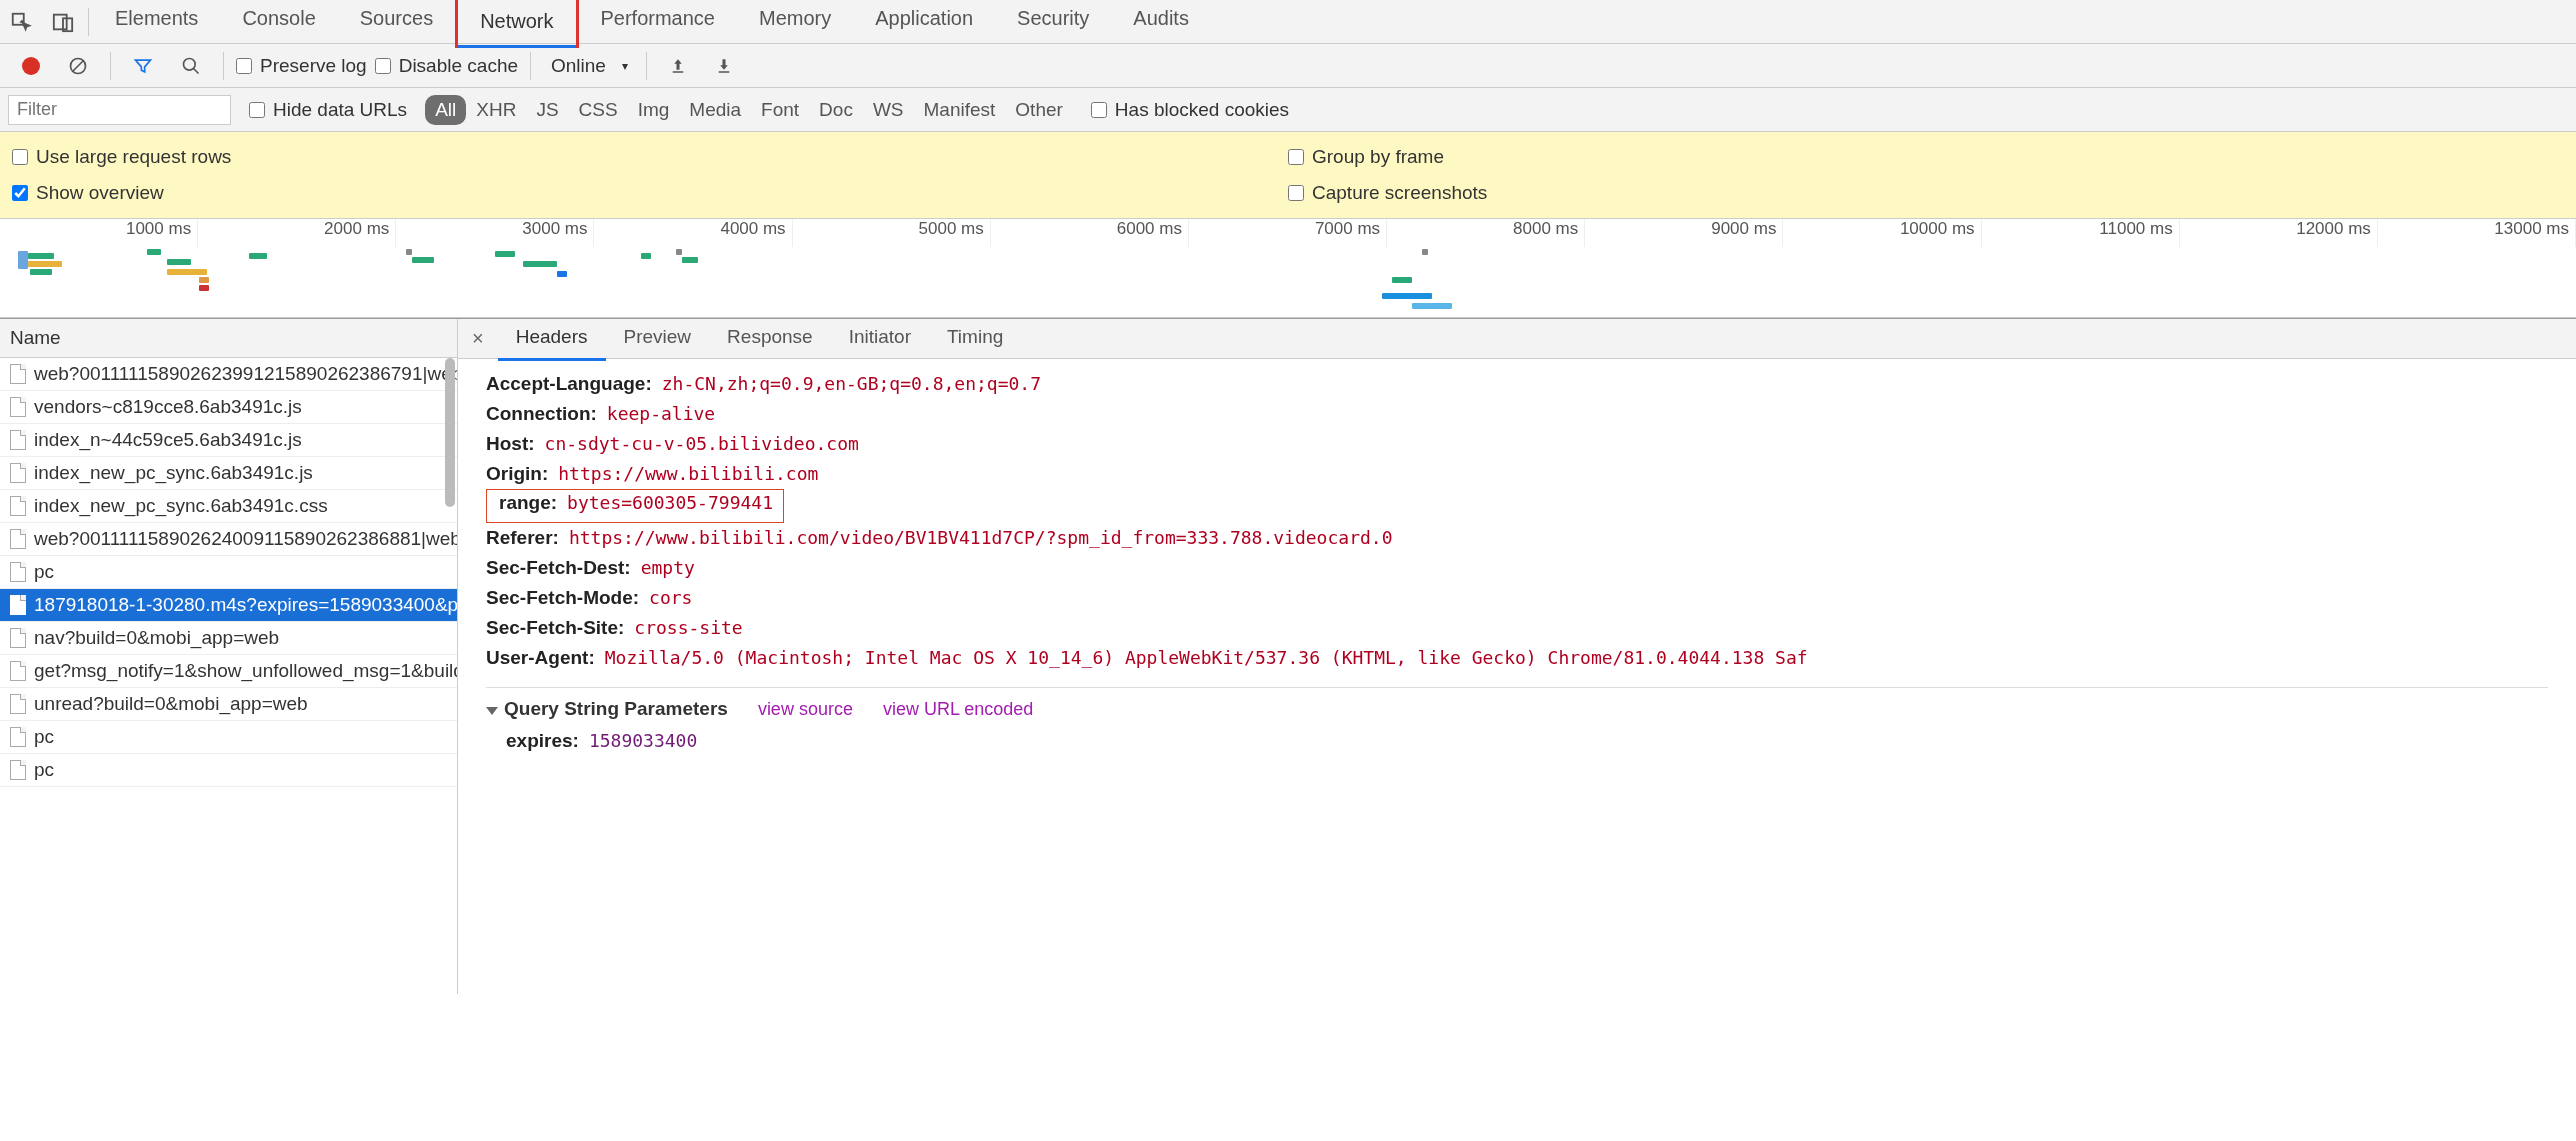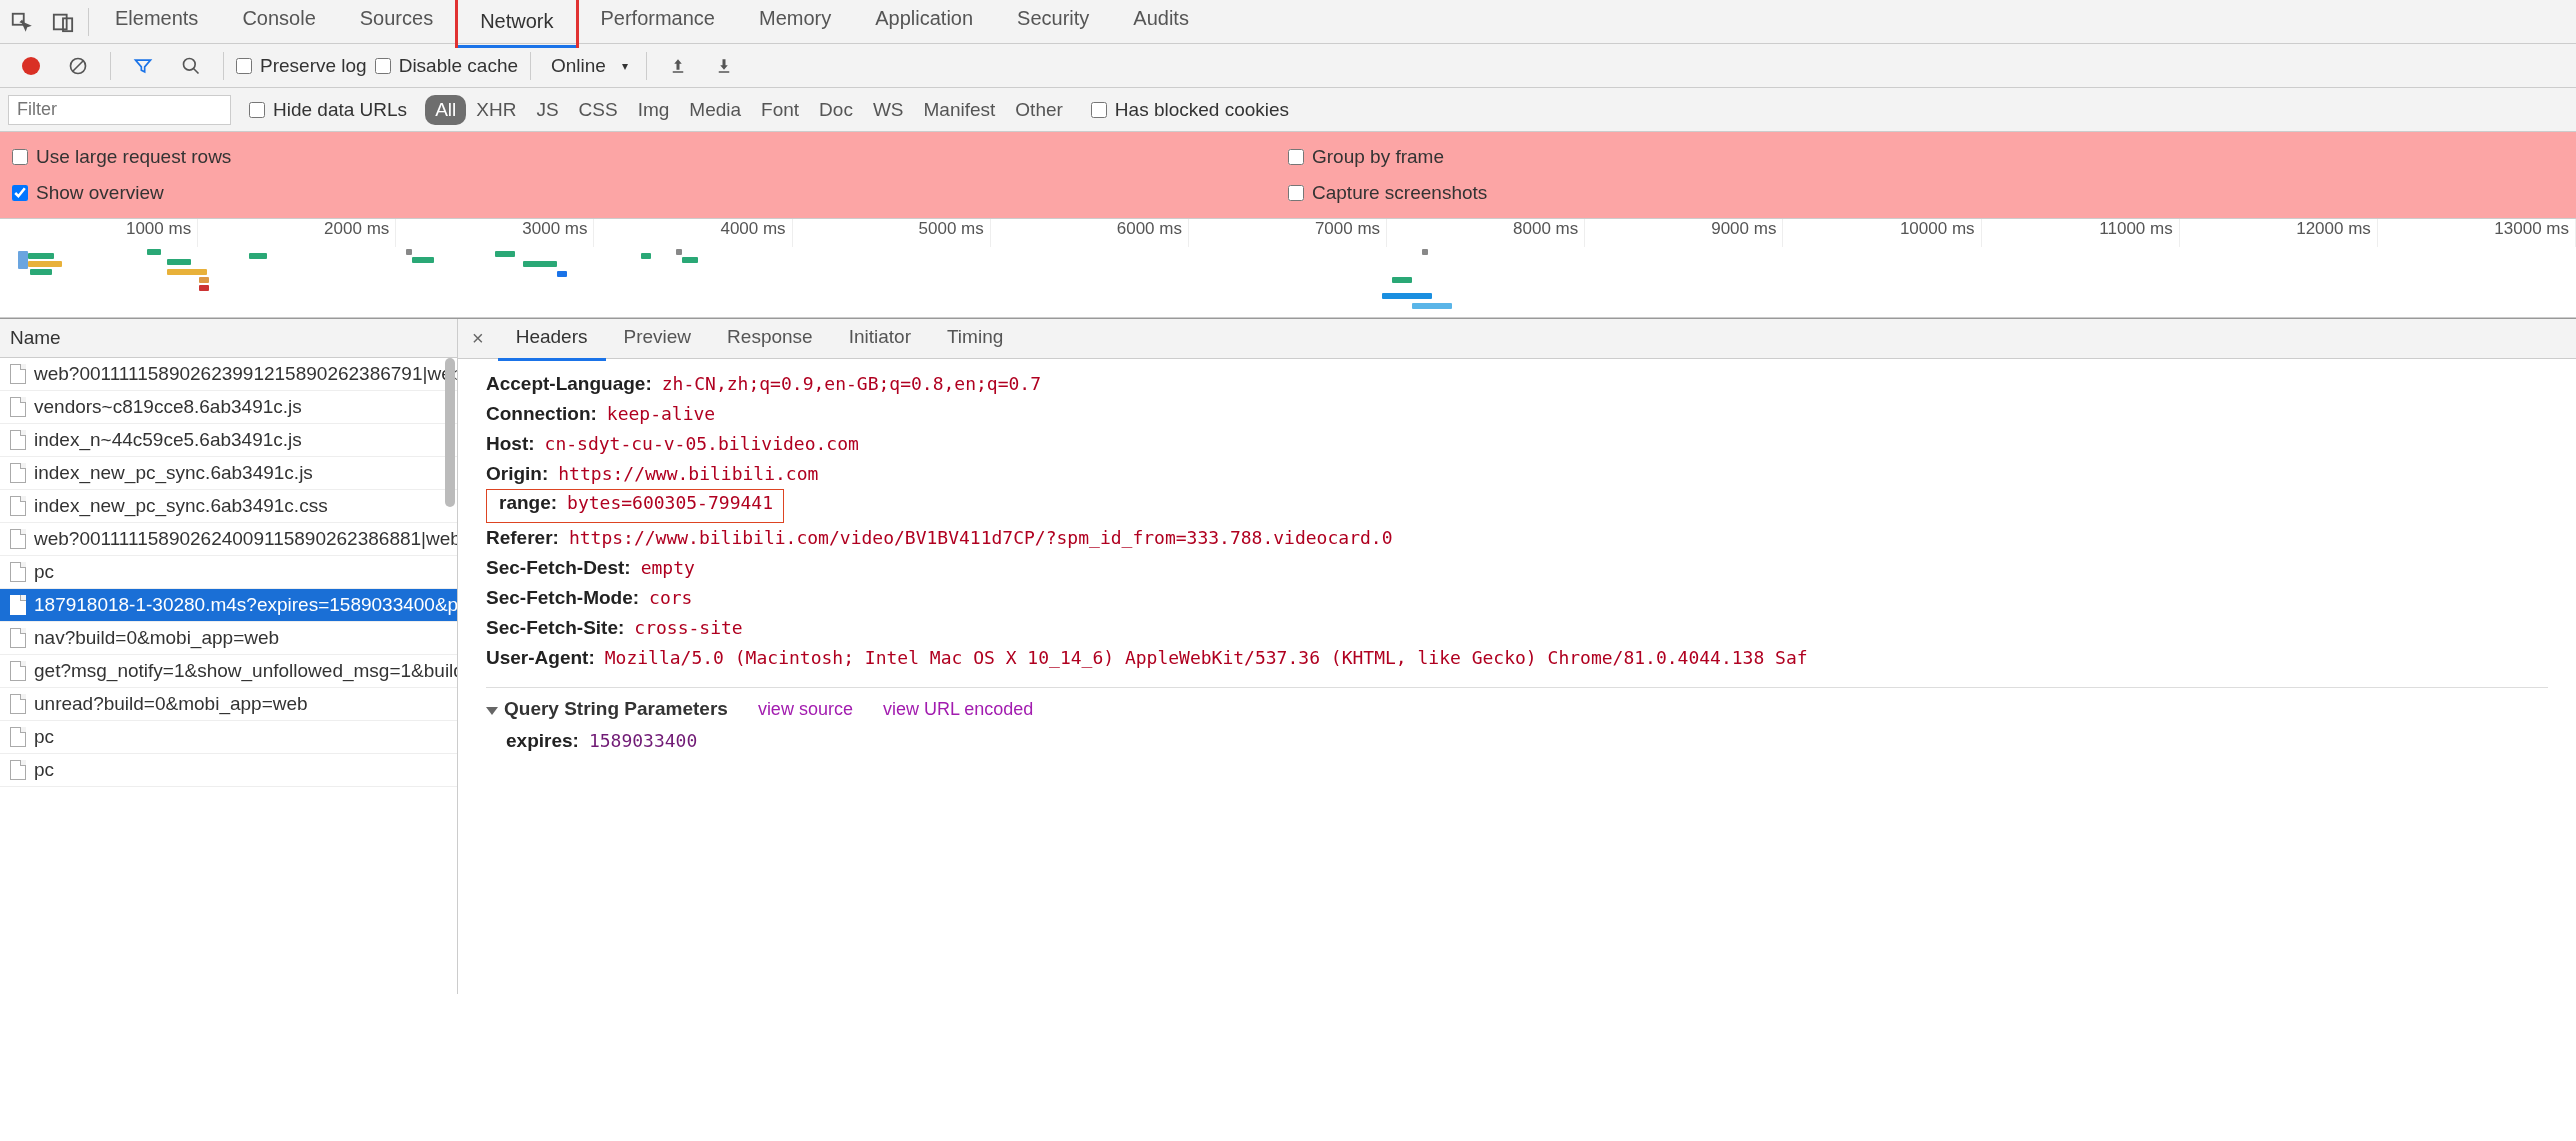--- a/index.html
+++ b/index.html
@@ -17,21 +17,21 @@
 .no-icon svg, .funnel-icon svg, .search-icon svg { width: 20px; height: 20px; }
 .chk { display: inline-flex; align-items: center; gap: 8px; font-size: 19px; color: #333; }
 .chk input { width: 16px; height: 16px; }
 .select-online { font-size: 19px; padding: 4px 28px 4px 8px; color: #333; background: transparent; border: none; appearance: none; position: relative; }
 .select-wrap { position: relative; display: flex; align-items: center; }
 .select-wrap .arrow { position: absolute; right: 6px; pointer-events: none; }
 .toolbar-3 { height: 44px; padding: 0 0 0 0; gap: 18px; }
 .filter-input { width: 223px; height: 30px; margin-left: 8px; padding: 2px 8px; font-size: 18px; border: 1px solid #ccc; background: #fff; }
 .pill { padding: 4px 10px; border-radius: 10px; font-size: 19px; color: #555; cursor: pointer; }
 .pill.active { background: #6e6e6e; color: #fff; }
-.options-row { display: flex; background: #fca5a5; border-bottom: 1px solid #ccc; padding: 6px 12px; }
+.options-row { display: flex; background: #fef9c3; border-bottom: 1px solid #ccc; padding: 6px 12px; }
 .options-row .col { flex: 1; display: flex; flex-direction: column; gap: 14px; padding: 8px 0; }
 .timeline { height: 99px; border-bottom: 1px solid #ccc; position: relative; background: #fff; }
 .timeline-ruler { display: flex; height: 28px; }
 .tick { flex: 1; text-align: right; padding-right: 6px; font-size: 17px; color: #555; border-right: 1px solid #eee; }
 .timeline-body { position: relative; height: 72px; }
 .bar { position: absolute; height: 6px; border-radius: 1px; }
 .panes { display: flex; height: 676px; border-top: 1px solid #999; }
 .left-pane { width: 458px; border-right: 1px solid #ccc; display: flex; flex-direction: column; }
 .name-hdr { background: #f3f3f3; border-bottom: 1px solid #ccc; padding: 8px 10px; font-size: 19px; color: #333; }
 .req-list { overflow-y: auto; flex: 1; position: relative; }

